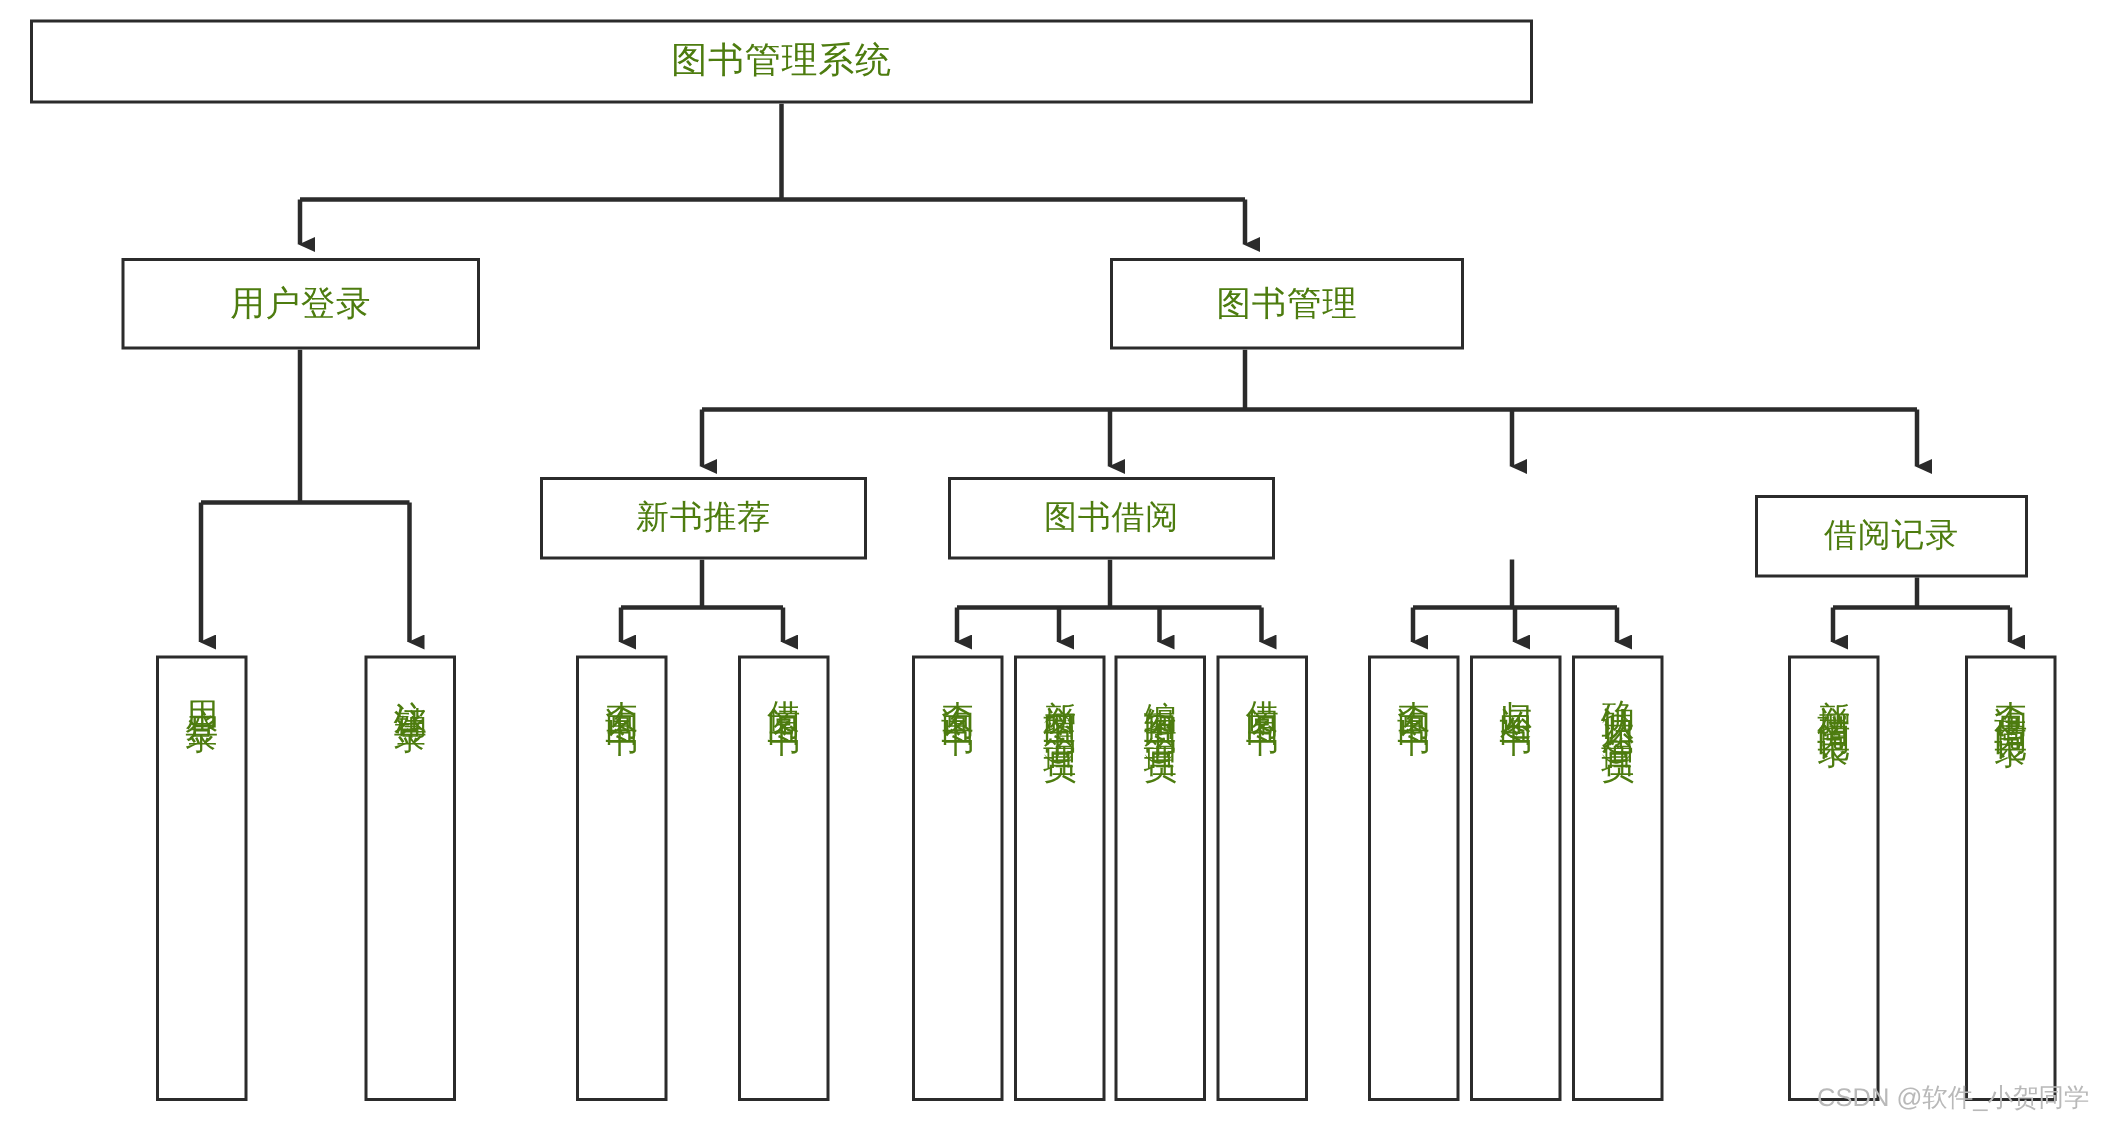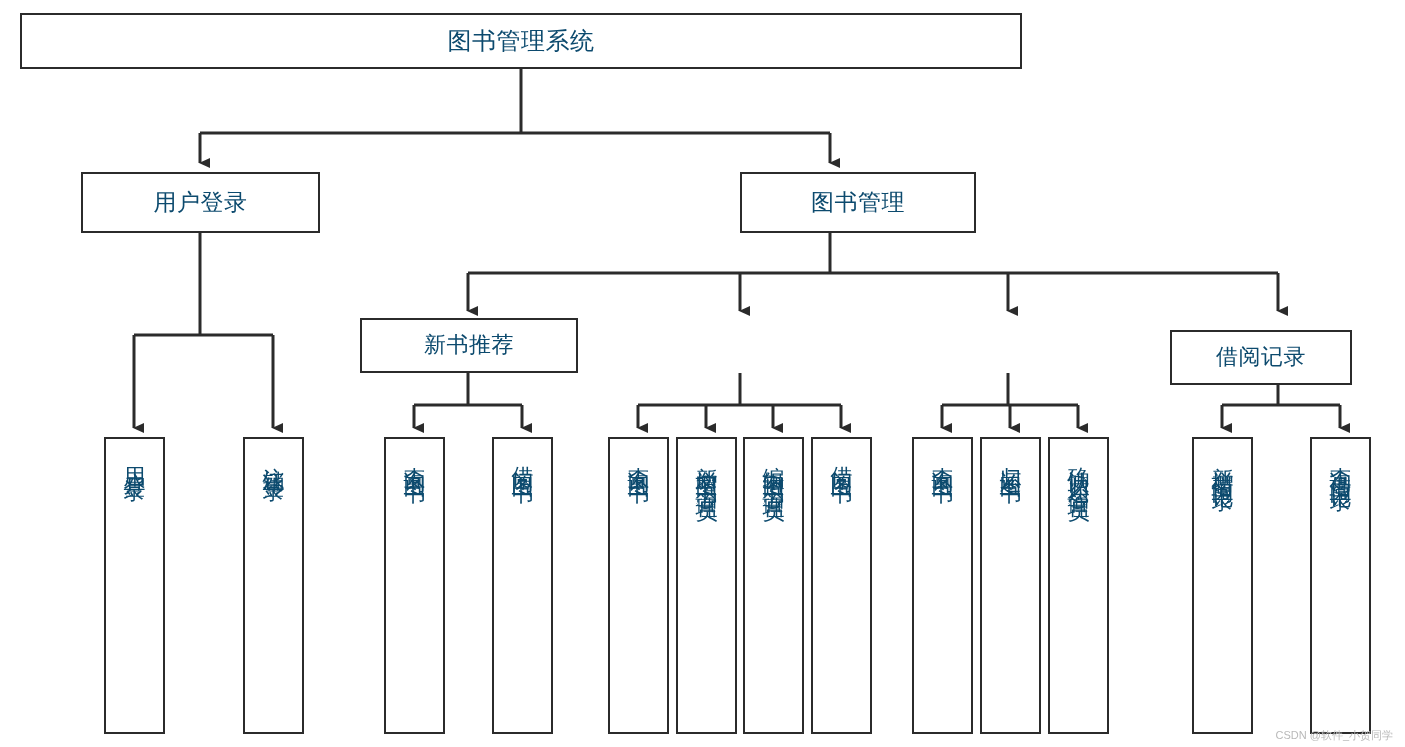--- a/index.html
+++ b/index.html
@@ -23,21 +23,21 @@
     height: 747px;
   }
   .node {
     position: absolute;
     box-sizing: border-box;
     border: 2.5px solid #2b2b2b;
     background: #ffffff;
     display: flex;
     align-items: center;
     justify-content: center;
-    color: #0c4a6e;
+    color: #4d7c0f;
   }
   .node-label {
     font-size: 23px;
     line-height: 1.1;
     letter-spacing: 0.5px;
     white-space: nowrap;
     user-select: none;
   }
   .node.level-0 .node-label { font-size: 24px; }
   .node.level-1 .node-label { font-size: 23px; }
@@ -53,21 +53,21 @@
     text-orientation: upright;
     font-size: 22px;
     letter-spacing: 5px;
     line-height: 1;
     white-space: nowrap;
   }
   #watermark {
     position: absolute;
     right: 12px;
     bottom: 4px;
-    font-size: 11px;
+    font-size: 17px;
     color: #b9b9b9;
     white-space: nowrap;
     user-select: none;
   }
 </style>
 </head>
 <body>
 
 <div id="canvas">
 
@@ -128,20 +128,23 @@
   <div class="node level-1" style="left:81px; top:172px; width:239px; height:61px;">
     <span class="node-label">用户登录</span>
   </div>
   <div class="node level-1" style="left:712px; top:172px; width:236px; height:61px;margin-left:28px;">
     <span class="node-label">图书管理</span>
   </div>
 
   <div class="node level-2" style="left:360px; top:318px; width:218px; height:55px;justify-content:center;">
     <span class="node-label">新书推荐</span>
   </div>
+  <div class="node level-2" style="left:632px; top:318px; width:218px; height:55px;">
+    <span class="node-label">图书借阅</span>
+  </div>
   <div class="node level-2" style="left:1170px; top:330px; width:182px; height:55px;">
     <span class="node-label">借阅记录</span>
   </div>
 
   <div class="node leaf" style="left:104px; top:437px; width:61px; height:297px;">
     <span class="node-label">用户登录</span>
   </div>
   <div class="node leaf" style="left:243px; top:437px; width:61px; height:297px;">
     <span class="node-label">注销登录</span>
   </div>

